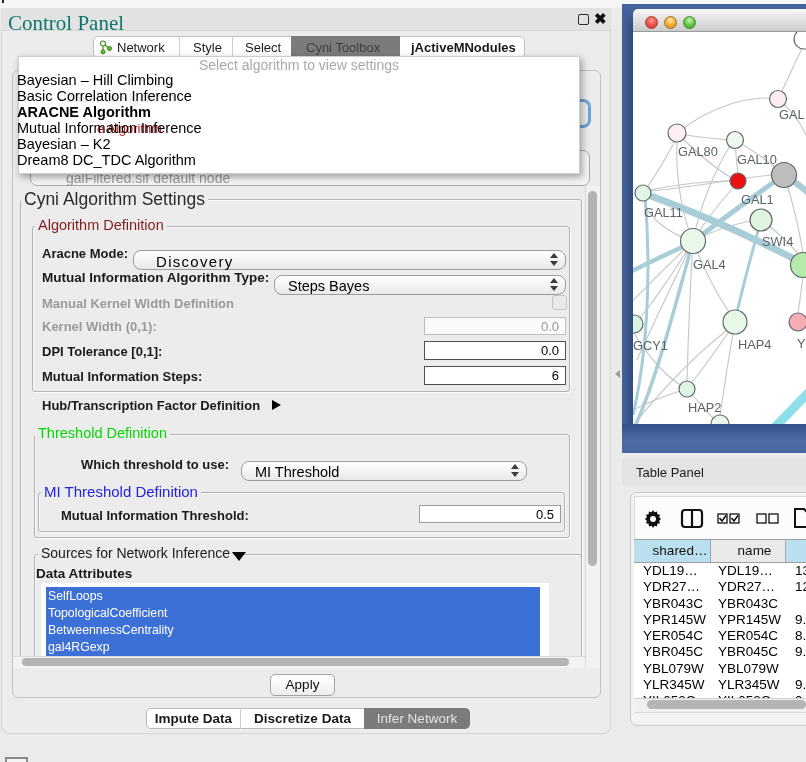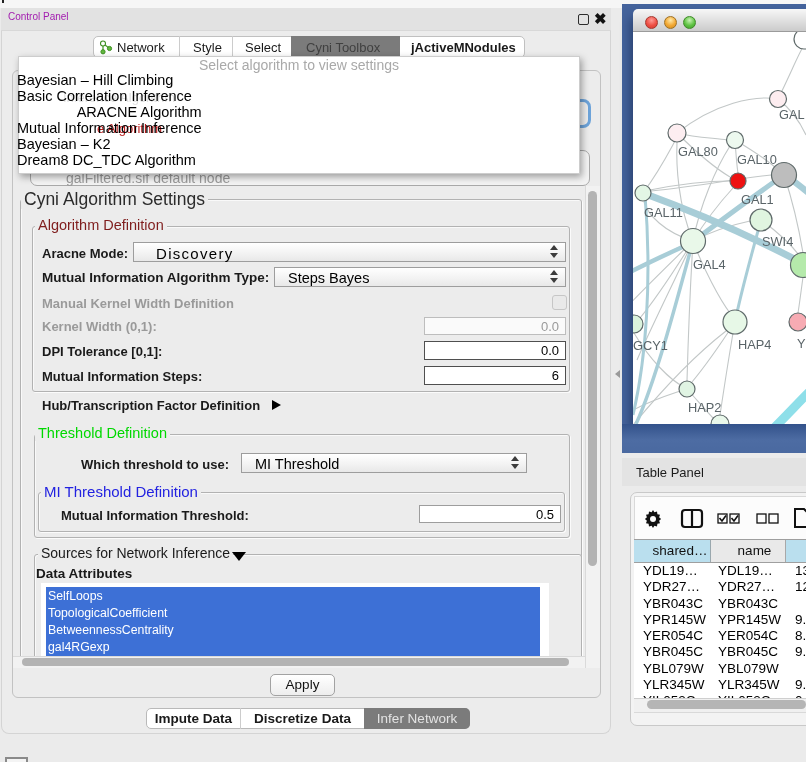--- a/index.html
+++ b/index.html
@@ -1,46 +1,46 @@
 <!DOCTYPE html>
 <html><head>
 <meta charset="utf-8">
 <style>
   html,body{margin:0;padding:0;}
   body{width:806px;height:762px;position:relative;overflow:hidden;
        font-family:"Liberation Sans",sans-serif;background:#ebebeb;}
   .abs{position:absolute;}
-  .b{font-weight:normal;text-align:right;}
+  .b{font-weight:bold;}
   .gray{color:#9a9a9a;}
   .lbl.gray{color:#9a9a9a;}
   .field{position:absolute;background:#fff;font-size:13px;text-align:right;
          padding-right:6px;box-sizing:border-box;line-height:17px;}
-  .combo{position:absolute;border:1px solid #9d9d9d;border-radius:0;
+  .combo{position:absolute;border:1px solid #9d9d9d;border-radius:8px;
          background:linear-gradient(#ffffff,#f2f2f2 60%,#e8e8e8);
-         box-sizing:border-box;font-size:13px;color:#000;}
+         box-sizing:border-box;font-size:13px;color:#000;margin-top:8px;}
   .combo .ar{position:absolute;right:7px;top:50%;width:0;height:0;}
   .arup{border-left:4px solid transparent;border-right:4px solid transparent;
         border-bottom:5px solid #3c3c3c;margin-top:-7px;}
   .ardn{border-left:4px solid transparent;border-right:4px solid transparent;
         border-top:5px solid #3c3c3c;margin-top:1px;}
   .fs{position:absolute;border:1px solid #b2b2b2;border-radius:3px;
       box-shadow:1px 1px 0 rgba(255,255,255,.8), inset 1px 1px 0 rgba(255,255,255,.7);}
   .fstitle{position:absolute;background:#ececec;padding:0 3px;font-size:13px;line-height:13px;}
   .lbl{position:absolute;font-size:13px;font-weight:bold;color:#1a1a1a;white-space:nowrap;}
 </style>
 </head>
 <body>
 
 <div class="abs" style="left:0;top:0;width:806px;height:8px;background:#f6f6f6;"></div>
 <div class="abs" style="left:2px;top:0;width:2px;height:3px;background:#222;"></div>
 
 <div class="abs" style="left:1px;top:8px;width:610px;height:726px;background:#ececec;border:1px solid #d4d4d4;border-top:none;border-radius:0 0 8px 8px;box-sizing:border-box;"></div>
 
 <div class="abs" style="left:1px;top:8px;width:610px;height:22px;background:#e2e2e2;border-bottom:1px solid #d8d8d8;"></div>
-<div class="abs" style="left:8px;top:11px;font-size:10px;color:#a21caf;">Control Panel</div>
+<div class="abs" style="left:8px;top:11px;font-size:21px;color:#0f766e;font-family:Liberation Serif, serif;">Control Panel</div>
 
 <div class="abs" style="left:578px;top:14px;width:9px;height:9px;border:1.5px solid #2c2c2c;border-radius:2px;"></div>
 <div class="abs" style="left:594px;top:10px;font-size:15px;font-weight:bold;color:#111;">✖</div>
 
 <div id="tabs" class="abs" style="left:93px;top:36px;width:432px;height:22px;background:#fff;border:1px solid #c0c0c0;border-radius:5px;box-sizing:border-box;"></div>
 <div class="abs" style="left:93px;top:36px;width:432px;height:22px;font-size:13px;color:#1a1a1a;">
   <div class="abs" style="left:24px;top:4px;">Network</div>
   <div class="abs" style="left:86px;top:0;width:1px;height:22px;background:#cccccc;"></div>
   <div class="abs" style="left:100px;top:4px;">Style</div>
   <div class="abs" style="left:139px;top:0;width:1px;height:22px;background:#cccccc;"></div>

